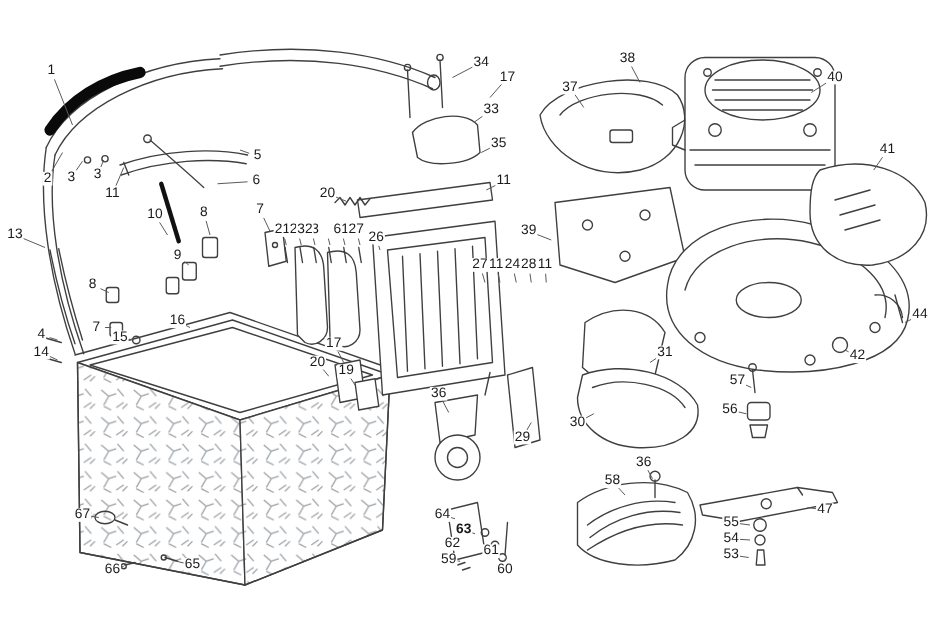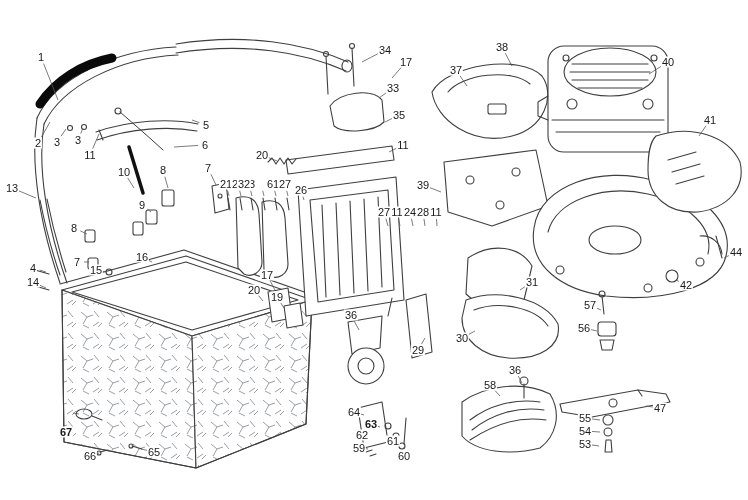--- a/index.html
+++ b/index.html
@@ -318,17 +318,17 @@
       <span class="callout" style="left: 585px; top: 418px;">55</span>
       <span class="callout" style="left: 585px; top: 431px;">54</span>
       <span class="callout" style="left: 585px; top: 444px;">53</span>
       <span class="callout" style="left: 660px; top: 408px;">47</span>
       <span class="callout" style="left: 354px; top: 412px;">64</span>
       <span class="callout" style="left: 371px; top: 424px; font-weight: bold;">63</span>
       <span class="callout" style="left: 362px; top: 435px;">62</span>
       <span class="callout" style="left: 393px; top: 441px;">61</span>
       <span class="callout" style="left: 359px; top: 448px;">59</span>
       <span class="callout" style="left: 404px; top: 456px;">60</span>
-      <span class="callout" style="left: 66px; top: 432px; font-weight: bold;">67</span>
+      <span class="callout" style="left: 66px; top: 412px;">67</span>
       <span class="callout" style="left: 90px; top: 456px;">66</span>
       <span class="callout" style="left: 154px; top: 452px;">65</span>
     </div>
 </div>
 
 </body></html>

